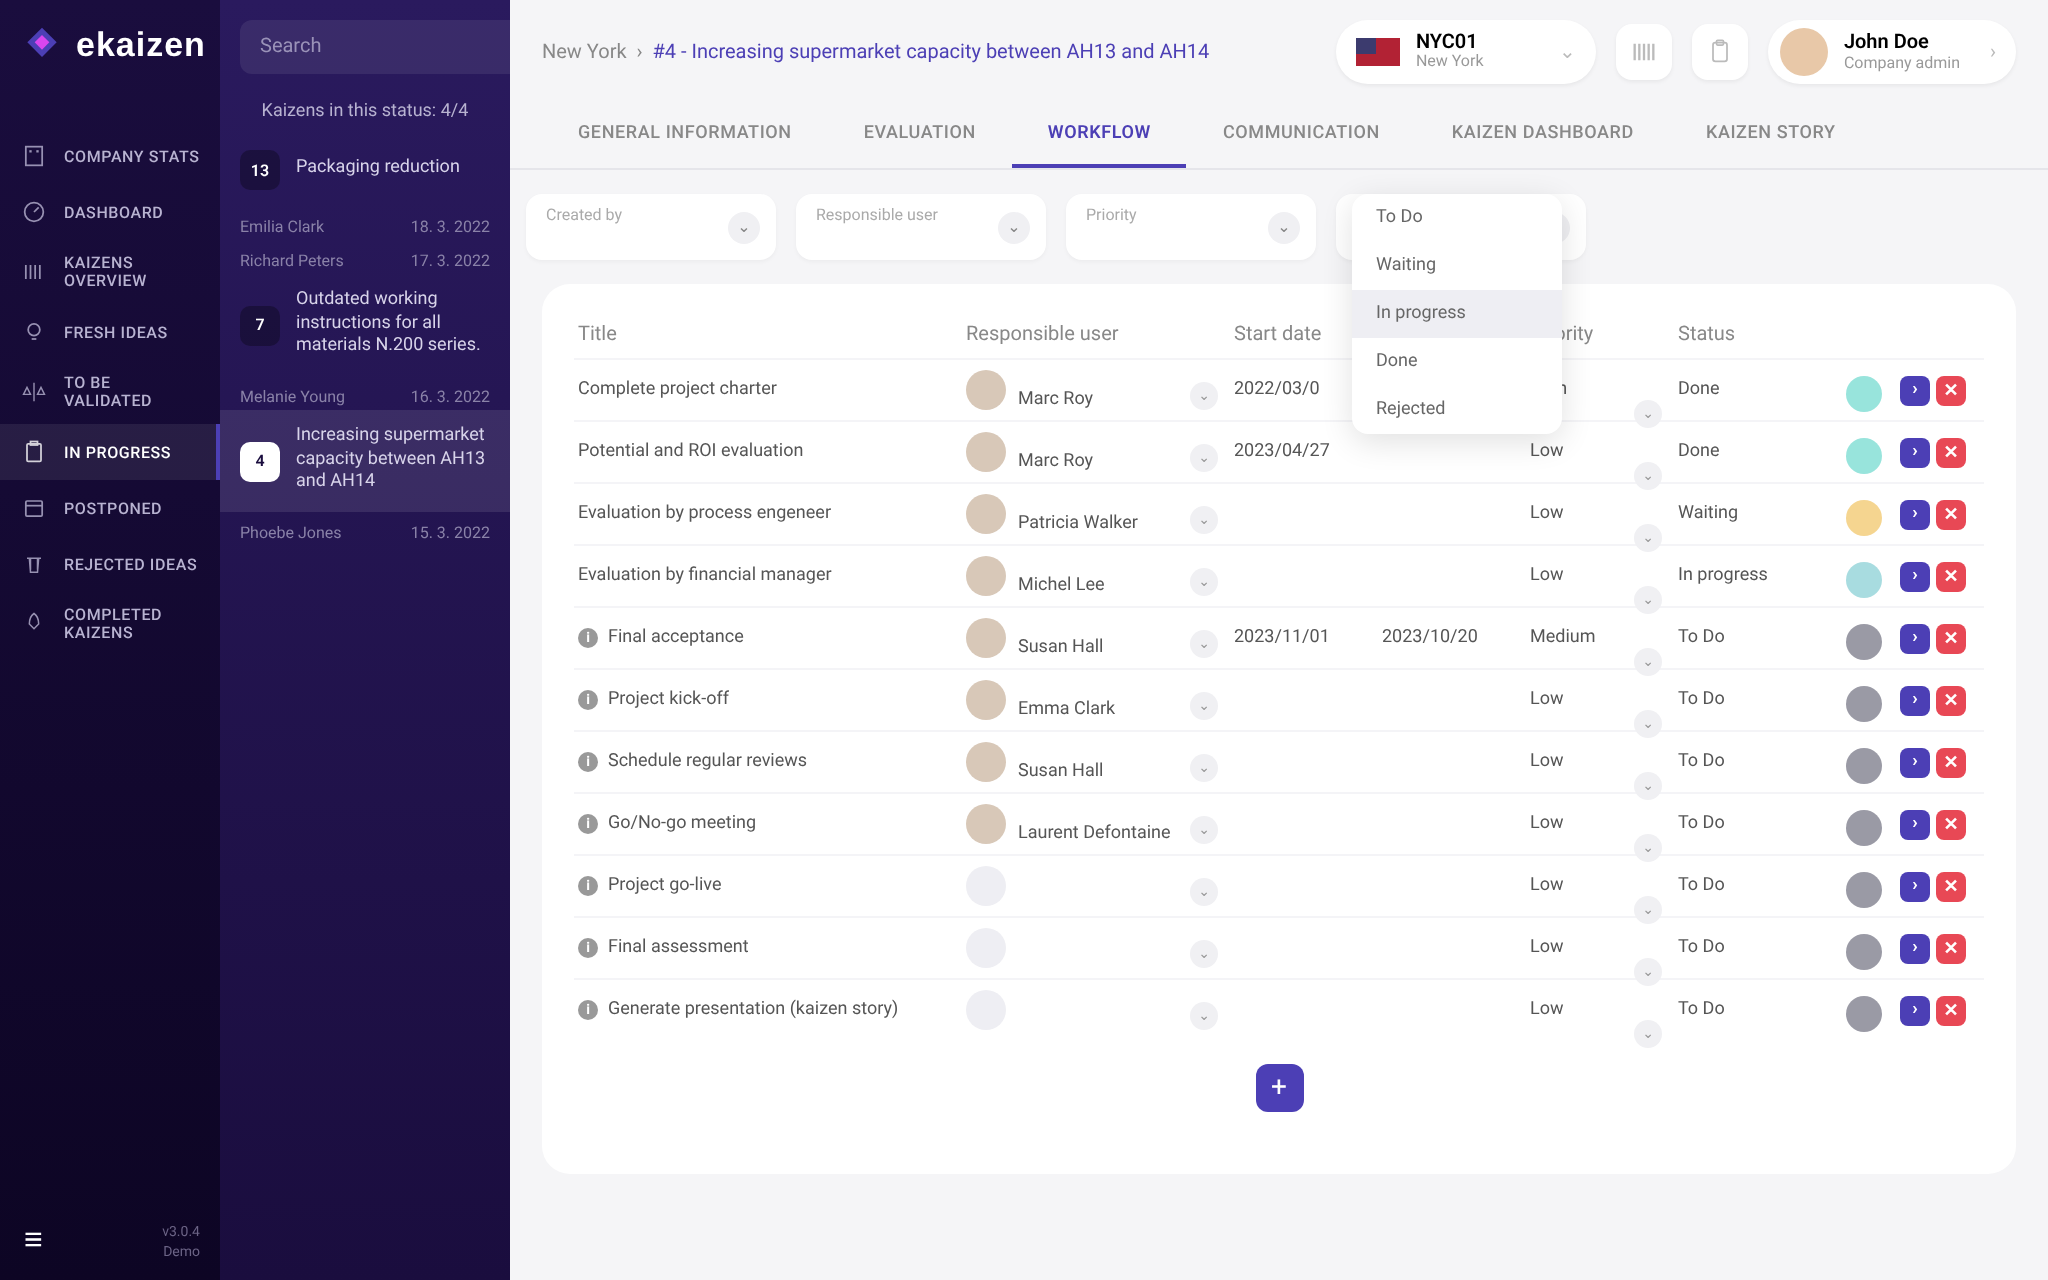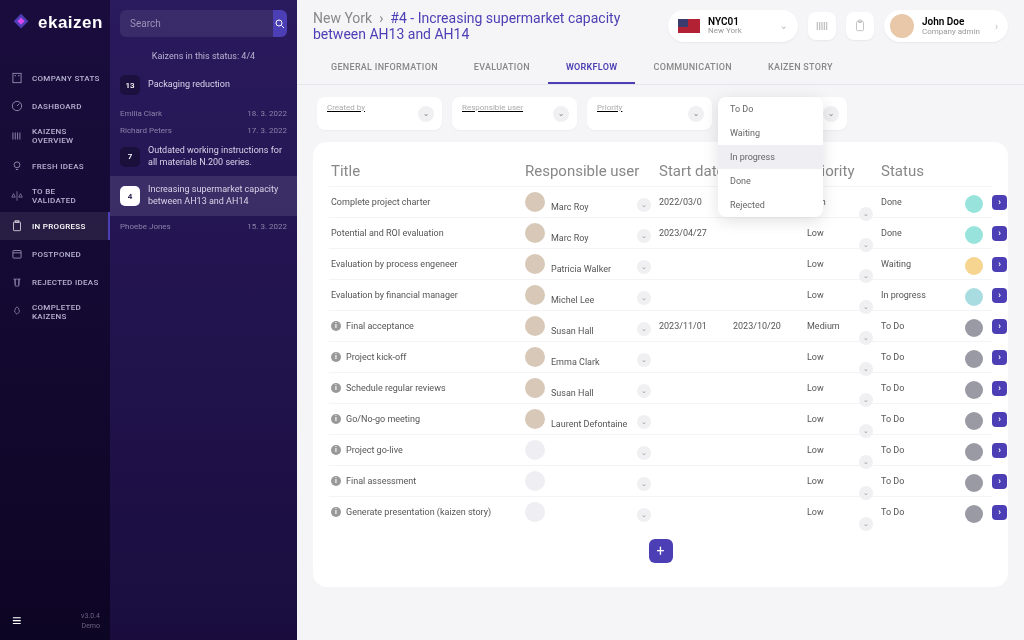--- a/index.html
+++ b/index.html
@@ -11,68 +11,68 @@
 .logo-icon { width:22px; height:22px; display:flex; align-items:center; justify-content:center; }
 .logo-text { color:#fff; font-weight:600; font-size:17px; letter-spacing:.5px; font-family:sans-serif;}
 .nav-items { display:flex; flex-direction:column; margin-top:20px; }
 .nav-item { display:flex; align-items:center; gap:8px; padding:7px 10px; font-size:8px; color:#b8b3d1; cursor:pointer; text-transform:uppercase; letter-spacing:.3px; font-weight:500;}
 .nav-item.active { background:rgba(255,255,255,.08); color:#fff; border-right:2px solid #4c3fb5;}
 .nav-item .icon { width:14px; height:14px; opacity:.8; flex-shrink:0;}
 .version { position:absolute; bottom:8px; right:10px; font-size:7px; color:#6b6385; text-align:right; line-height:1.4;}
 .burger { position:absolute; bottom:10px; left:12px; color:#fff; font-size:16px;}
 
 
-.kpanel { width:187px; background:linear-gradient(180deg,#2a1a5e 0%,#1a0d3e 100%); color:#fff; display:flex; flex-direction:column; }
+.kpanel { width:145px; background:linear-gradient(180deg,#2a1a5e 0%,#1a0d3e 100%); color:#fff; display:flex; flex-direction:column; }
 .search-wrap { display:flex; padding:10px; gap:0;}
 .search-input { flex:1; background:rgba(255,255,255,.08); border:none; color:#fff; padding:8px 10px; font-size:10px; border-radius:6px 0 0 6px; }
 .search-input::placeholder { color:#9a92b8; }
 .search-btn { background:#4c3fb5; border:none; width:30px; border-radius:0 6px 6px 0; display:flex; align-items:center; justify-content:center; cursor:pointer;}
 .status-line { text-align:center; font-size:9px; color:#b8b3d1; padding:4px 0 6px;}
 .kitem { padding:8px 10px; cursor:pointer; }
 .kitem.sel { background:rgba(255,255,255,.1); }
 .kitem-row { display:flex; align-items:center; gap:8px; }
 .kbadge { width:20px; height:20px; background:rgba(0,0,0,.3); border-radius:5px; display:flex; align-items:center; justify-content:center; font-size:8px; font-weight:600; flex-shrink:0;}
 .kbadge.white { background:#fff; color:#1a0d3e;}
 .ktitle { font-size:9px; line-height:1.3; color:#d8d4ea; }
 .kmeta { display:flex; justify-content:space-between; font-size:8px; color:#8a82a8; padding:6px 10px 2px;}
 
 
 .main { flex:1; background:#f5f5f7; display:flex; flex-direction:column; overflow:hidden; }
 .topbar { display:flex; align-items:center; padding:10px 16px; gap:10px; }
-.breadcrumb { flex:1; font-size:14px; color:#888; }
+.breadcrumb { flex:1; font-size:10px; color:#888; }
 .breadcrumb .bc-link { color:#4c3fb5; }
 .loc-sel { background:#fff; border-radius:18px; padding:6px 28px 6px 10px; display:flex; align-items:center; gap:8px; position:relative; min-width:130px; box-shadow:0 1px 2px rgba(0,0,0,.06);}
 .flag { width:22px; height:14px; background:linear-gradient(#b22234,#b22234); position:relative; }
 .flag::before{content:"";position:absolute;top:0;left:0;width:10px;height:8px;background:#3c3b6e;}
 .loc-txt { display:flex; flex-direction:column; line-height:1.1;}
 .loc-txt .big{font-size:10px;font-weight:600;}
 .loc-txt .sm{font-size:8px;color:#999;}
 .mini-btn { width:28px; height:28px; background:#fff; border-radius:8px; display:flex; align-items:center; justify-content:center; box-shadow:0 1px 2px rgba(0,0,0,.06); color:#bbb; font-size:13px;}
 .user-chip { background:#fff; border-radius:18px; padding:4px 28px 4px 6px; display:flex; align-items:center; gap:8px; position:relative; box-shadow:0 1px 2px rgba(0,0,0,.06);}
 .avatar-sm { width:24px; height:24px; border-radius:50%; background:#e8c8a8;}
 .user-txt .big{font-size:10px;font-weight:600;}
 .user-txt .sm{font-size:8px;color:#999;}
 .chev { position:absolute; right:10px; color:#bbb; font-size:10px;}
 
 .tabs { display:flex; border-bottom:1px solid #e5e5ea; padding:0 16px; gap:0; }
 .tab { padding:10px 18px; font-size:9px; color:#888; text-transform:uppercase; letter-spacing:.3px; cursor:pointer; font-weight:500;}
 .tab.active { color:#4c3fb5; border-bottom:2px solid #4c3fb5; font-weight:600;}
 
-.filters { display:flex; gap:10px; padding:12px 20px; position:relative;text-decoration:underline;}
+.filters { display:flex; gap:10px; padding:12px 8px; position:relative;}
 .filter { flex:0 0 125px; background:#fff; border-radius:8px; padding:6px 10px; position:relative; box-shadow:0 1px 2px rgba(0,0,0,.04);}
 .filter-label { font-size:8px; color:#aaa; }
 .filter-val { font-size:10px; min-height:12px;}
 .filter .dd { position:absolute; right:8px; top:50%; transform:translateY(-50%); width:16px; height:16px; background:#f0f0f3; border-radius:50%; display:flex; align-items:center; justify-content:center; font-size:8px; color:#888;}
 .dropdown-open { position:absolute; top:12px; left:calc(16px + 3*(125px + 10px)); width:105px; background:#fff; border-radius:8px; box-shadow:0 4px 16px rgba(0,0,0,.12); z-index:10; overflow:hidden;}
 .dd-opt { padding:7px 12px; font-size:9px; color:#666; cursor:pointer;}
 .dd-opt.sel { background:#eeeef3;}
 
 .table-card { margin:0 16px 16px; background:#fff; border-radius:14px; padding:14px 16px; overflow:auto; height:445px;}
 .thead, .trow { display:grid; grid-template-columns: 190px 130px 70px 70px 70px 80px 60px; align-items:center; gap:4px;}
-.thead { font-size:15px; color:#888; padding:6px 2px;}
+.thead { font-size:10px; color:#888; padding:6px 2px;}
 .trow { padding:5px 2px; border-top:1px solid #f4f4f7; font-size:9px; color:#555;}
 .title-cell { display:flex; align-items:center; gap:5px; font-size:9px;}
 .info-ico { width:10px; height:10px; border-radius:50%; background:#999; color:#fff; font-size:7px; display:flex; align-items:center; justify-content:center; font-weight:bold;}
 .resp-cell { display:flex; align-items:flex-end; gap:6px;}
 .av { width:20px; height:20px; border-radius:50%; background:#d8c8b8; flex-shrink:0;}
 .av.empty { background:#eeeef3;}
 .inp-cell { position:relative;}
 .mini-dd { position:absolute; right:4px; width:14px; height:14px; background:#f0f0f3; border-radius:50%; display:flex; align-items:center; justify-content:center; font-size:7px; color:#999;}
 .date-cell { font-size:9px;}
 .prio-cell { position:relative; font-size:9px;}
@@ -219,20 +219,24 @@
           <span>17. 3. 2022</span>
         </div>
       </div>
       <div>
     <div class="kitem ">
       <div class="kitem-row">
         <div class="kbadge ">7</div>
         <div class="ktitle">Outdated working instructions for all materials N.200 series.</div>
       </div>
     </div>
+    <div class="kmeta">
+          <span>Melanie Young</span>
+          <span>16. 3. 2022</span>
+        </div>
       </div>
       <div>
     <div class="kitem sel">
       <div class="kitem-row">
         <div class="kbadge white">4</div>
         <div class="ktitle">Increasing supermarket capacity between AH13 and AH14</div>
       </div>
     </div>
     <div class="kmeta">
           <span>Phoebe Jones</span>
@@ -279,20 +283,21 @@
       </div>
       <span class="chev">›</span>
     </div>
   </div>
 
   <div class="tabs" id="tabs">
       <div class="tab">GENERAL INFORMATION</div>
       <div class="tab">EVALUATION</div>
       <div class="tab active">WORKFLOW</div>
       <div class="tab">COMMUNICATION</div>
+      <div class="tab">KAIZEN DASHBOARD</div>
       <div class="tab">KAIZEN STORY</div>
     </div>
 
   <div class="filters">
     <div id="filters-inner" style="display:flex;gap:10px;">
         <div class="filter">
           <div class="filter-label">Created by</div>
           <div class="filter-val"></div>
           <div class="dd">⌄</div>
         </div>

